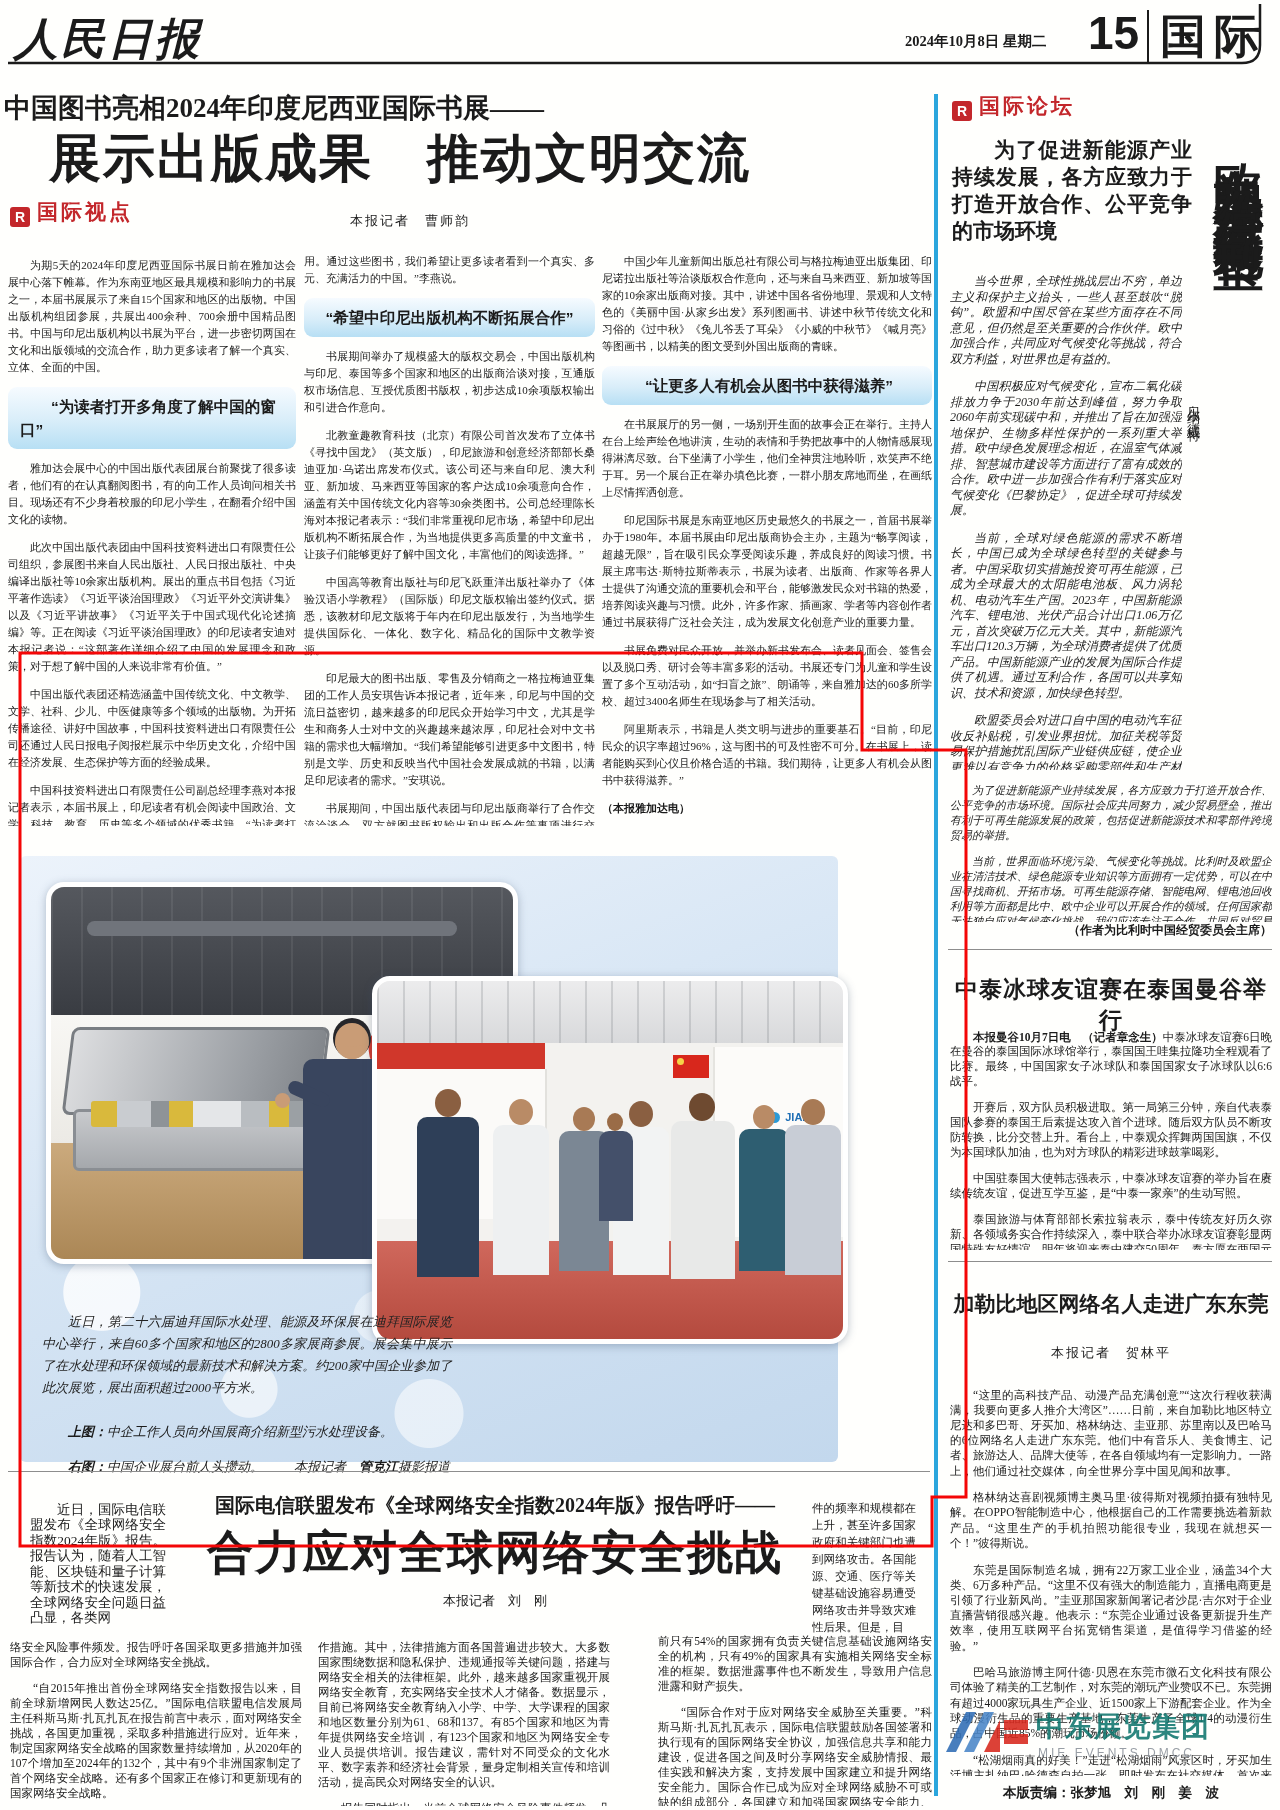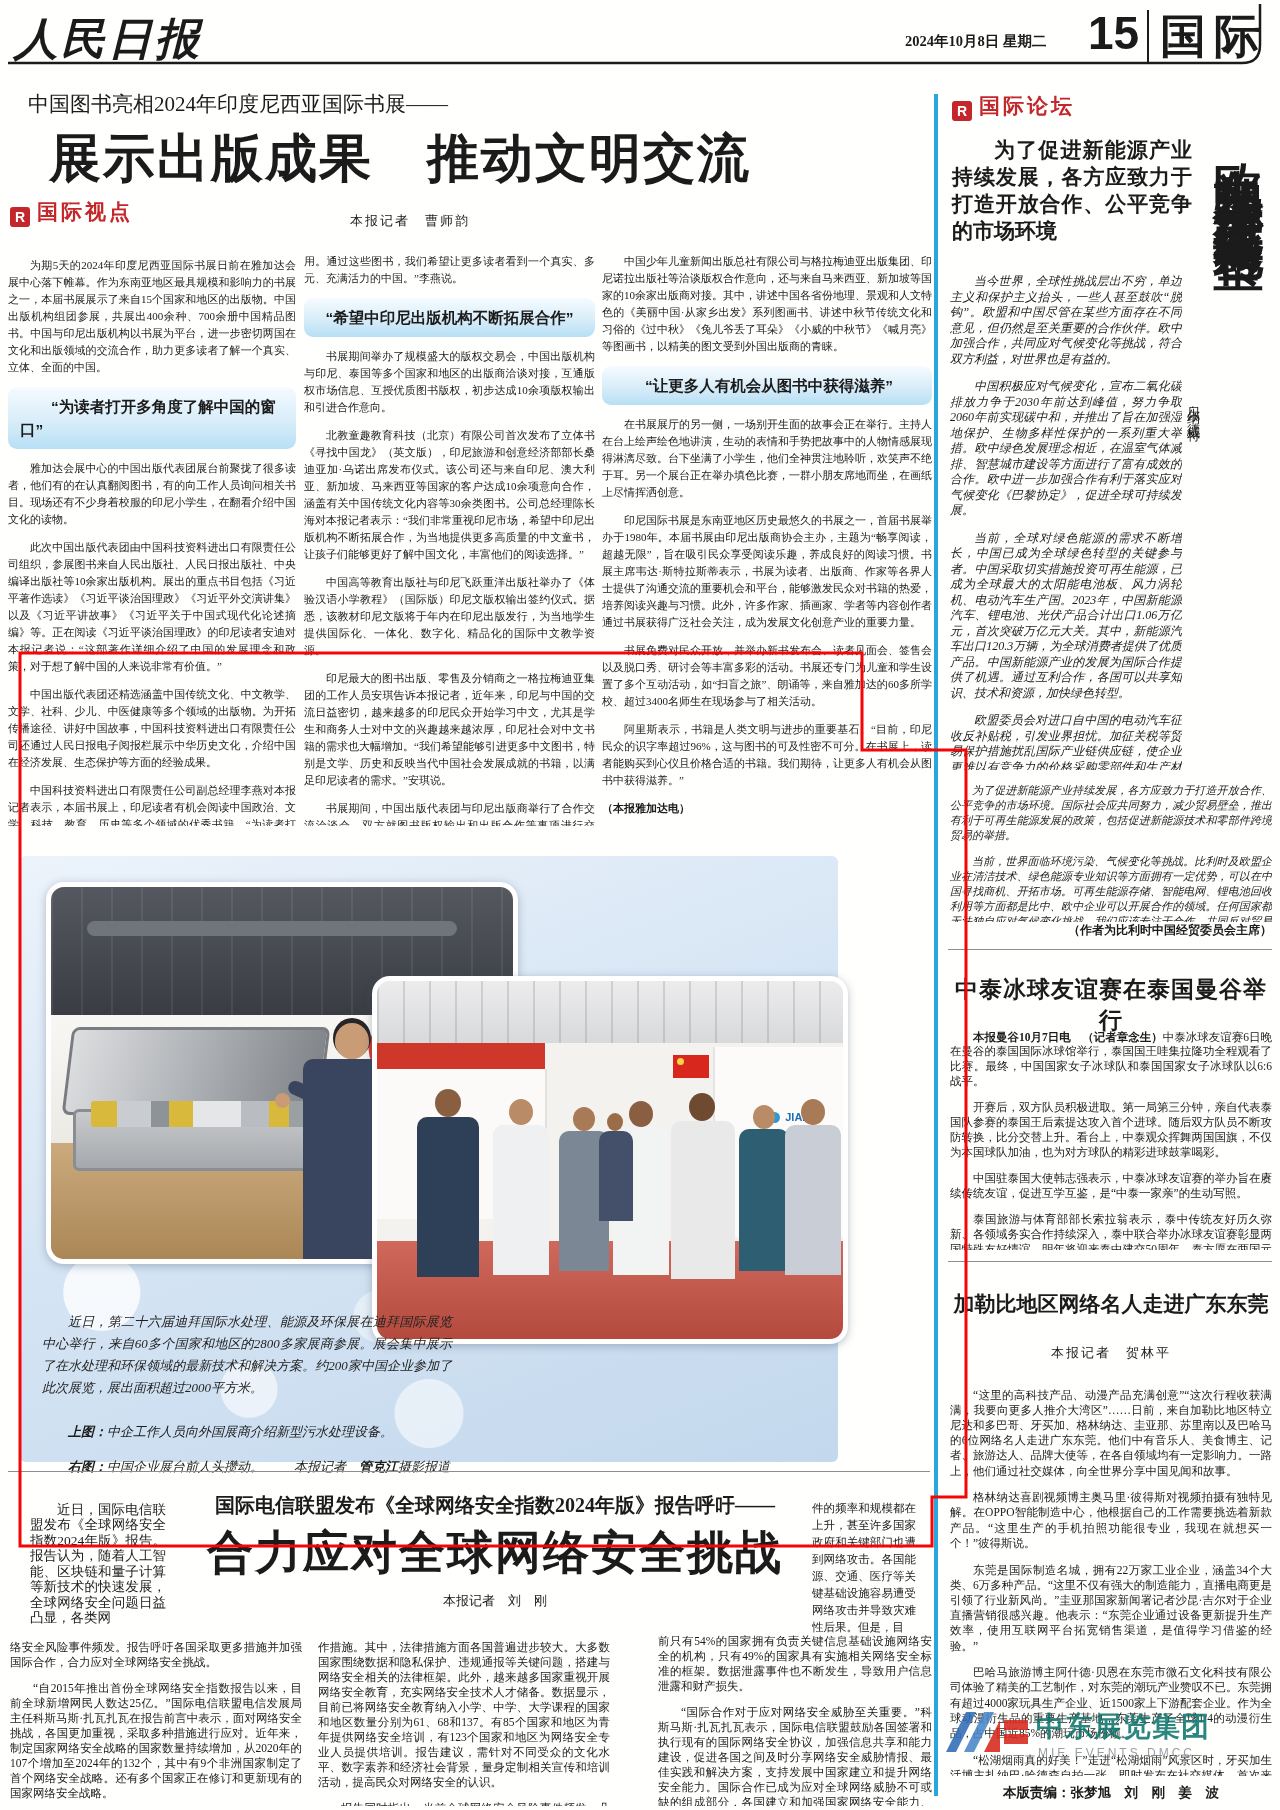--- a/index.html
+++ b/index.html
@@ -36,21 +36,21 @@
 
   <div class="abs" style="left:14px;top:10px;font-size:44px;font-weight:900;font-style:italic;letter-spacing:3px;">人民日报</div>
   <div class="abs" style="left:905px;top:32px;font-size:14.5px;font-weight:bold;">2024年10月8日  星期二</div>
   <div class="abs sans" style="left:1088px;top:6px;font-size:46px;font-weight:600;">15</div>
   <div class="abs sans" style="left:1160px;top:6px;font-size:46px;font-weight:700;letter-spacing:8px;">国际</div>
   <svg class="abs" style="left:0;top:0;width:1280px;height:70px;" viewBox="0 0 1280 70">
     <path d="M8 63 H1242 Q1260 63 1260 45 V4" fill="none" stroke="#1b1b1b" stroke-width="2.5"></path>
     <path d="M1148 10 V62" fill="none" stroke="#1b1b1b" stroke-width="2"></path>
   </svg>
 
-  <div class="abs" style="left:28px;top:90px;font-size:21px;font-weight:normal;">中国图书亮相2024年印度尼西亚国际书展——</div>
+  <div class="abs" style="left:4px;top:90px;font-size:27px;font-weight:bold;">中国图书亮相2024年印度尼西亚国际书展——</div>
   <div class="abs sans" style="left:8px;top:124px;width:784px;text-align:center;font-size:52px;font-weight:900;letter-spacing:2px;">展示出版成果　推动文明交流</div>
   <div class="abs" style="left:110px;top:212px;width:600px;text-align:center;font-size:13px;letter-spacing:2px;">本报记者　曹师韵</div>
 
   <div class="abs" style="left:10px;top:198px;">
     <span class="ricon">R</span><span class="seclabel">国际视点</span>
   </div>
 
   <div class="abs mainbody clip" style="left:8px;top:246px;width:288px;height:580px;">
     <p class="p">为期5天的2024年印度尼西亚国际书展日前在雅加达会展中心落下帷幕。作为东南亚地区最具规模和影响力的书展之一，本届书展展示了来自15个国家和地区的出版物。中国出版机构组团参展，共展出400余种、700余册中国精品图书。中国与印尼出版机构以书展为平台，进一步密切两国在文化和出版领域的交流合作，助力更多读者了解一个真实、立体、全面的中国。</p>
     <div class="sub">“为读者打开多角度了解中国的窗口”</div>

